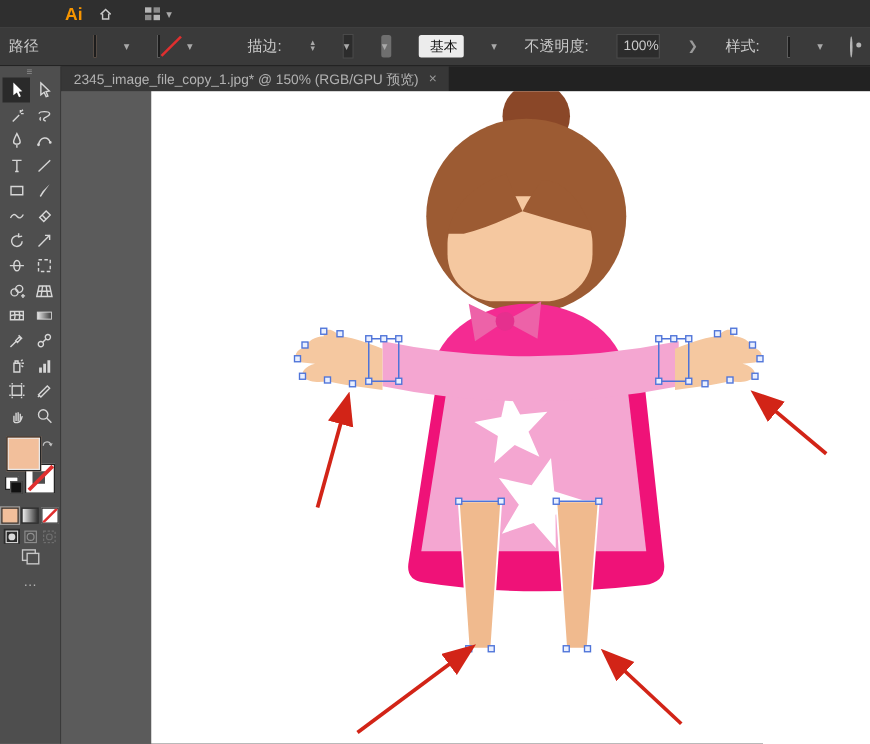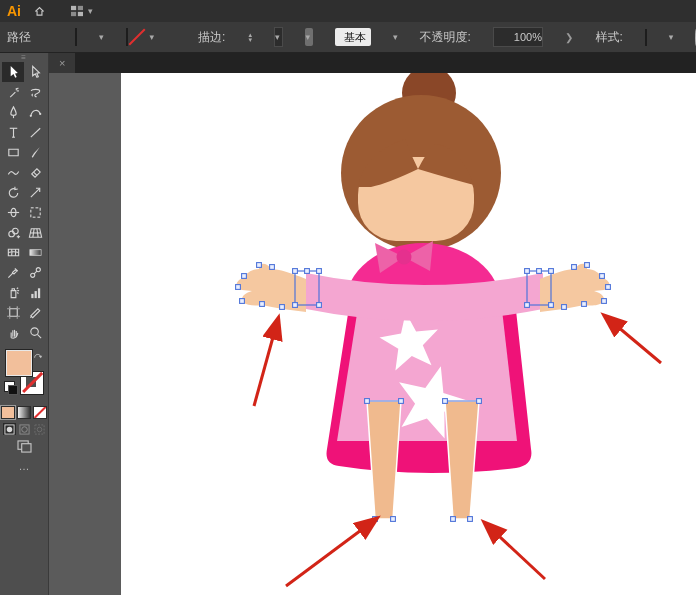--- a/index.html
+++ b/index.html
@@ -1,39 +1,39 @@
 <!DOCTYPE html>
 <html><head>
 <meta charset="utf-8">
 <style>
   html,body{margin:0;padding:0;background:#5a5a5a;}
   body{width:696px;height:595px;overflow:hidden;font-family:"Liberation Sans","DejaVu Sans",sans-serif;}
   #app{width:696px;height:595px;display:flex;flex-direction:column;}
 
   
-  .menubar{height:22px;background:#2f2f2f;display:flex;align-items:center;color:#d6d6d6;font-size:12px;flex:0 0 22px;}
+  .menubar{height:22px;background:#2f2f2f;display:flex;align-items:center;color:#d6d6d6;font-size:12px;flex:0 0 22px;padding-left:45px;}
   .logo{color:#f79500;font-weight:bold;font-size:14px;margin:0 8px 0 7px;letter-spacing:0;}
   .home{margin:0 12px 0 4px;display:flex;align-items:center;}
   .menu-item{padding:0 9px;cursor:default;white-space:nowrap;}
   .ws-btn{margin-left:12px;display:flex;align-items:center;gap:4px;color:#bbb;}
   .chev{font-size:9px;color:#a9a9a9;}
 
   
   .controlbar{height:30px;background:#3a3a3a;border-bottom:1px solid #232323;display:flex;align-items:center;font-size:12px;color:#c9c9c9;gap:22px;padding:0 7px;flex:0 0 30px;}
   .cb-label{white-space:nowrap;}
   .swatch{width:16px;height:16px;border:1px solid #1d1d1d;box-shadow:inset 0 0 0 1px #8a8a8a;position:relative;}
   .swatch.none{background:#fff;}
   .swatch.none:after{content:"";position:absolute;left:-1px;top:7px;width:22px;height:2px;background:#e02f2f;transform:rotate(-45deg);}
   .stepper{display:flex;flex-direction:column;line-height:5px;font-size:7px;color:#aaa;margin-left:1px;}
   .dd-dark{width:40px;height:18px;background:#2c2c2c;border:1px solid #4a4a4a;display:flex;align-items:center;justify-content:flex-end;padding-right:3px;}
   .dd-wide{width:76px;height:18px;background:#6f6f6f;border-radius:2px;display:flex;align-items:center;justify-content:flex-end;padding-right:3px;}
   .brush-box{width:66px;height:18px;background:#ececec;border-radius:2px;display:flex;align-items:center;gap:4px;padding:0 5px;color:#111;}
   .brush-line{flex:1;height:2px;background:#111;}
   .brush-label{font-size:11px;color:#111;white-space:nowrap;}
-  .val-box{width:42px;height:18px;background:#2c2c2c;border:1px solid #4a4a4a;color:#c9c9c9;display:flex;align-items:center;padding-left:20px;font-size:11px;}
+  .val-box{width:42px;height:18px;background:#2c2c2c;border:1px solid #4a4a4a;color:#c9c9c9;display:flex;align-items:center;padding-left:5px;font-size:11px;}
   .gt{color:#9a9a9a;font-size:10px;}
   .mini-swatch{width:15px;height:15px;background:#fff;border:1px solid #1d1d1d;}
   .icon-circle{width:15px;height:15px;border-radius:50%;border:1.5px solid #b5b5b5;position:relative;}
   .icon-circle:after{content:"";position:absolute;left:4px;top:4px;width:4px;height:4px;border-radius:50%;background:#b5b5b5;}
   .dashed-box{width:13px;height:13px;border:1px dashed #b5b5b5;}
   .align-group{display:flex;gap:6px;margin-left:4px;}
 
   
   .main{flex:1;display:flex;min-height:0;}
   .toolbar{width:48px;background:#4e4e4e;border-right:1px solid #3a3a3a;display:flex;flex-direction:column;align-items:center;flex:0 0 48px;}
@@ -400,20 +400,21 @@
             <rect x="1" y="1" width="11" height="9" fill="none" stroke="#c7c7c7" stroke-width="1.2"></rect>
             <rect x="5" y="4" width="10" height="9" fill="#4e4e4e" stroke="#c7c7c7" stroke-width="1.2"></rect>
           </svg>
       </div>
       <div class="ellipsis">…</div>
     </div>
 
     <div class="workspace">
       <div class="tabbar">
         <div class="tab">
+          <span>2345_image_file_copy_1.jpg* @ 150% (RGB/GPU 预览)</span>
           <span class="tab-close">×</span>
         </div>
       </div>
       <div class="viewport">
         <div class="artboard">
           <svg id="figure" width="576" height="523" viewBox="0 0 576 523">
             <defs>
               <marker id="arrowhead" markerWidth="9" markerHeight="8" refX="7" refY="3.5" orient="auto">
                 <path d="M0 0 L9 3.5 L0 7 Z" fill="#d22417"></path>
               </marker>

